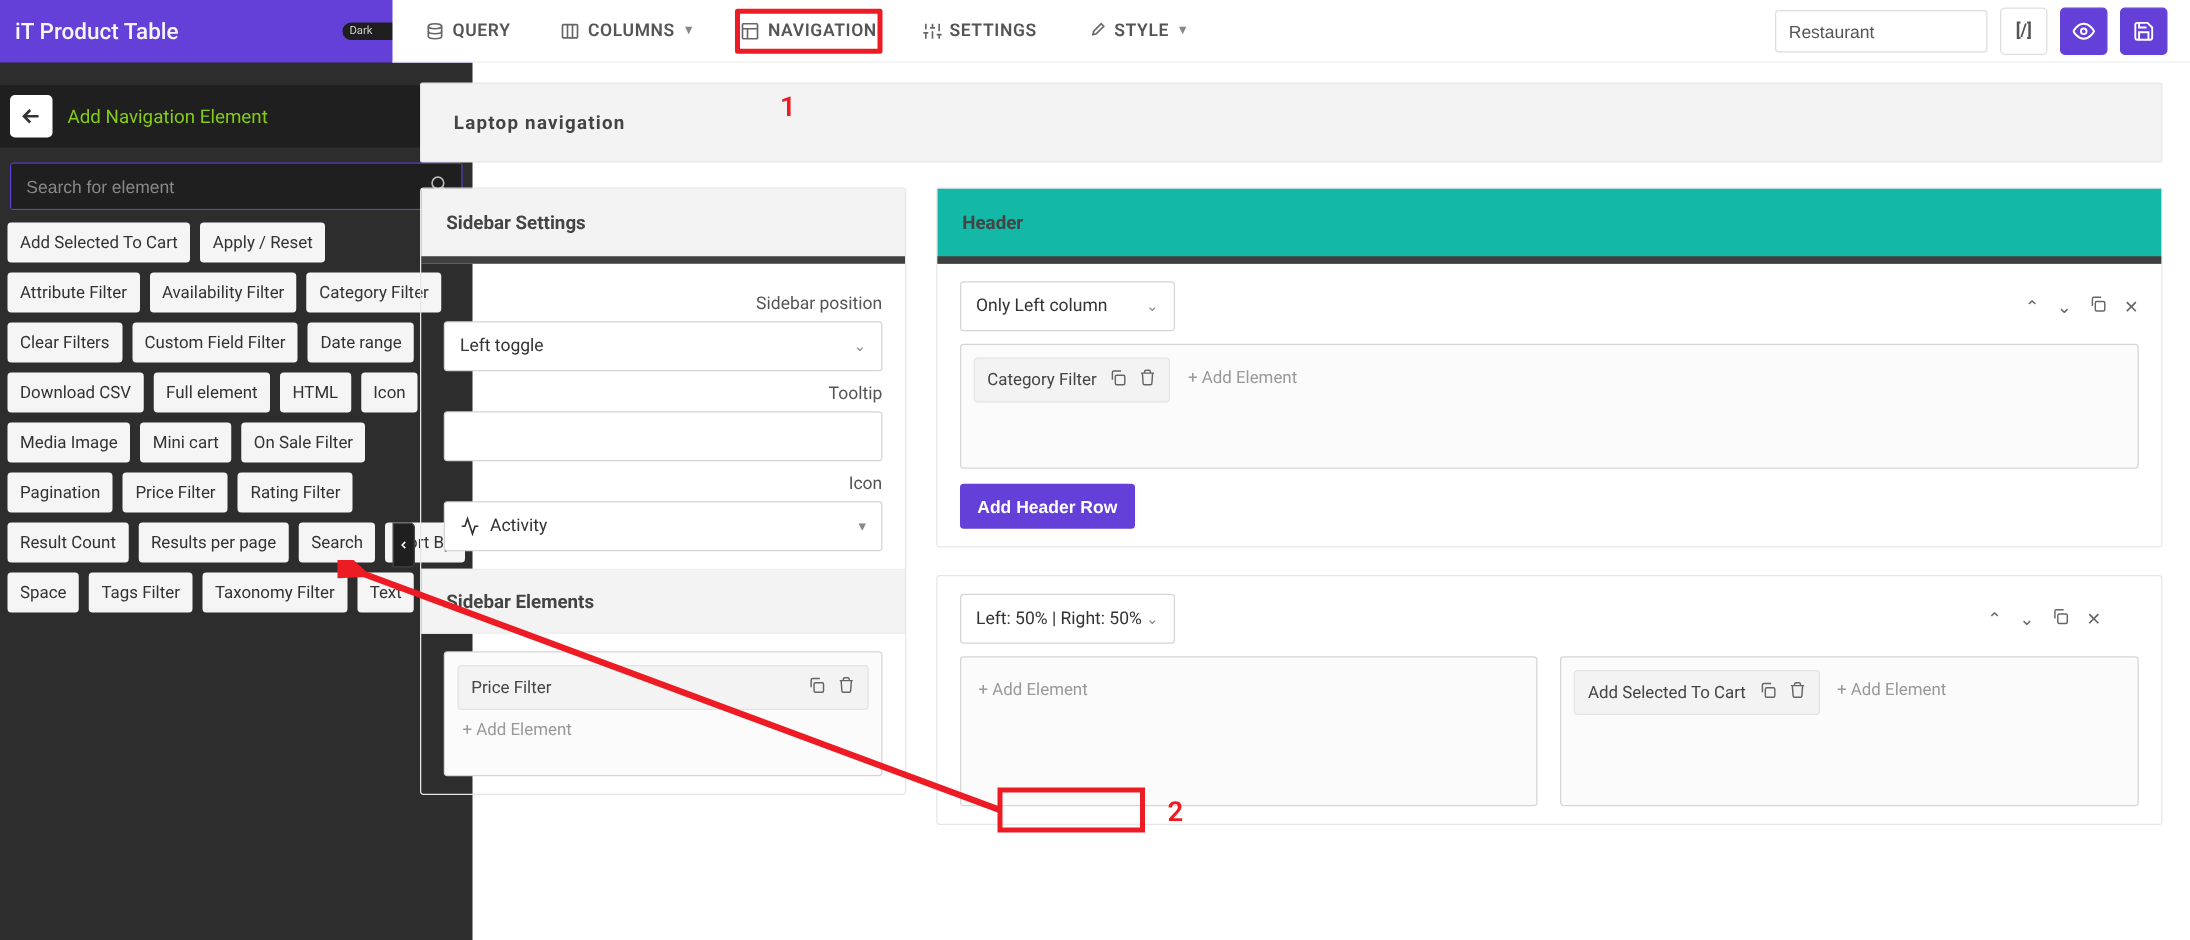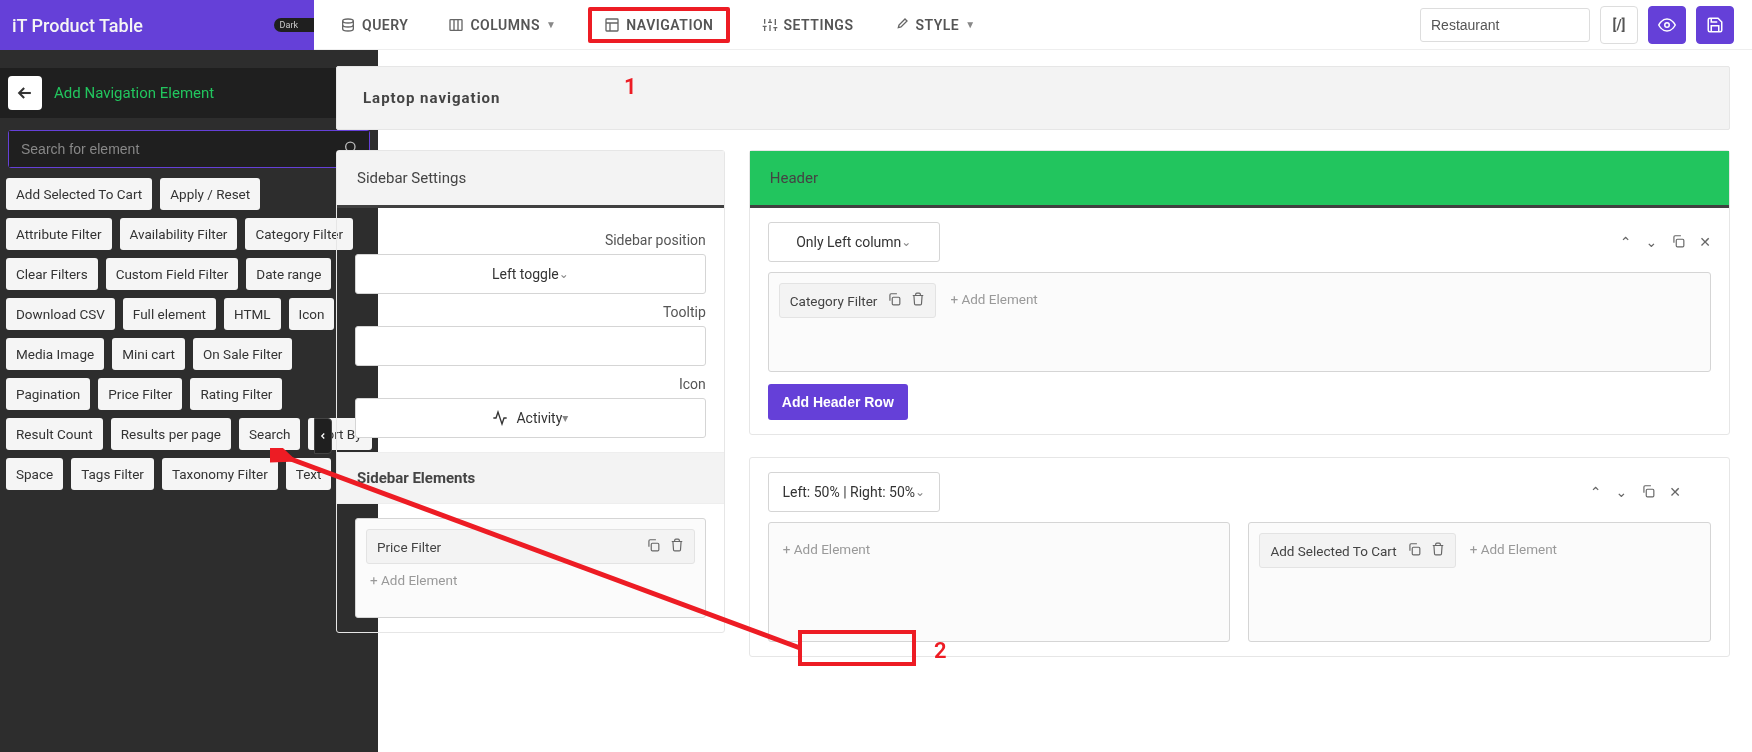--- a/index.html
+++ b/index.html
@@ -9,60 +9,60 @@
 .sidebar { position: absolute; left: 0; top: 0; width: 378px; height: 100%; background: #2d2d2d; }
 .sidebar-header { background: #6540d8; height: 50px; display: flex; align-items: center; justify-content: space-between; padding: 0 12px; }
 .sidebar-title { color: #f5f5f5; font-size: 18px; font-weight: 500; }
 .sidebar-header-right { display: flex; align-items: center; gap: 8px; }
 .dark-toggle { background: #1f1f1f; border-radius: 12px; padding: 2px 8px 2px 6px; display: flex; align-items: center; gap: 20px; font-size: 9px; color: #ccc; cursor: pointer; }
 .dark-toggle .knob { width: 10px; height: 10px; background: #fff; border-radius: 50%; order: 2; }
 .help-circle { width: 22px; height: 22px; color: #fff; cursor: pointer; }
 
 .sidebar-sub { background: #1f1f1f; height: 50px; display: flex; align-items: center; gap: 12px; padding: 0 8px; margin-top: 18px; }
 .back-btn { width: 34px; height: 34px; background: #fff; border-radius: 4px; display: flex; align-items: center; justify-content: center; cursor: pointer; }
-.sidebar-sub-title { color: #22c55e; font-size: 15px; }
+.sidebar-sub-title { color: #84cc16; font-size: 15px; }
 
 .search-wrap { margin: 12px 8px 0; position: relative; border: 1px solid #6540d8; border-radius: 3px; }
 .search-input { width: 100%; background: #1f1f1f; border: none; color: #ccc; padding: 10px 36px 10px 12px; font-size: 14px; outline: none; }
 .search-input::placeholder { color: #888; }
 .search-icon-wrap { position: absolute; right: 10px; top: 50%; transform: translateY(-50%); color: #bbb; }
 
 .chips { padding: 10px 6px; display: flex; flex-wrap: wrap; gap: 8px; }
 .chip { background: #f5f5f5; color: #333; border-radius: 3px; padding: 8px 10px; font-size: 13.5px; cursor: grab; }
 
 .collapse-handle { position: absolute; left: 314px; top: 418px; width: 18px; height: 36px; background: #1f1f1f; border: 1px solid #444; color: #fff; display: flex; align-items: center; justify-content: center; cursor: pointer; border-top-right-radius: 4px; border-bottom-right-radius: 4px; font-size: 12px; z-index: 5;}
 
 
 .topbar { position: absolute; left: 314px; top: 0; right: 0; height: 50px; display: flex; align-items: center; padding: 0 18px; border-bottom: 1px solid #eee; justify-content: space-between; background:#fff; z-index: 2;}
 .topbar-left { display: flex; align-items: center; gap: 24px; }
 .tab { display: flex; align-items: center; gap: 6px; color: #555; font-size: 14px; font-weight: 600; letter-spacing: 0.5px; cursor: pointer; padding: 6px 8px; }
 .tab .caret { font-size: 10px; color: #888; }
-.tab.active { border: 4px solid #ed1c24; border-radius: 2px; padding: 6px 12px; }
+.tab.active { border: 4px solid #ed1c24; border-radius: 2px; padding: 6px 0; }
 .tab-icon { color: #666; }
 .topbar-right { display: flex; align-items: center; gap: 10px; }
 .tenant-input { border: 1px solid #ddd; border-radius: 3px; padding: 8px 10px; width: 170px; font-size: 14px; color: #555; }
 .btn-sq { width: 38px; height: 38px; border: 1px solid #ddd; border-radius: 4px; display: flex; align-items: center; justify-content: center; cursor: pointer; font-weight: 700; color: #555; background: #fff; }
 .btn-sq.purple { background: #6540d8; border-color: #6540d8; color: #fff; }
 
 
 .main { position: absolute; left: 314px; top: 50px; right: 0; bottom: 0; overflow: auto; padding: 16px 22px; }
 .page-header { background: #f3f3f3; border: 1px solid #e6e6e6; border-radius: 2px; padding: 22px 26px; margin-bottom: 20px; }
 .page-header-title { font-weight: 700; color: #444; letter-spacing: 1px; font-size: 15px; }
 
 .cols { display: flex; gap: 24px; align-items: flex-start; }
 .card { border: 1px solid #e6e6e6; border-radius: 3px; }
-.card-head { background: #f3f3f3; padding: 18px 20px; font-weight: 400; color: #444; font-size: 15px; border-bottom: 3px solid #404040; }
-.card-head.light { background: #22c55e; }
+.card-head { background: #f3f3f3; padding: 18px 20px; font-weight: 700; color: #444; font-size: 15px; border-bottom: 6px solid #404040; }
+.card-head.light { background: #14b8a6; }
 .card-body { padding: 14px 18px; }
 
 .left-col { width: 408px; }
 .right-col { flex: 1; }
 
 .form-label { font-size: 14px; color: #555; margin: 10px 0 6px; display: block; text-align: right; }
-.form-select, .form-input { width: 100%; border: 1px solid #d5d5d5; border-radius: 3px; padding: 10px 12px; font-size: 14px; color: #333; background: #fff; height: 40px; display:flex; align-items:center; justify-content:center; cursor:pointer;}
+.form-select, .form-input { width: 100%; border: 1px solid #d5d5d5; border-radius: 3px; padding: 10px 12px; font-size: 14px; color: #333; background: #fff; height: 40px; display:flex; align-items:center; justify-content:space-between; cursor:pointer;}
 .form-select .caret { color: #888; font-size: 12px; }
 .icon-select-prefix { margin-right: 8px; }
 
 .card-section-head { background: #f3f3f3; padding: 16px 20px; font-weight: 700; color: #444; font-size: 15px; border-top: 1px solid #eee; border-bottom: 1px solid #eee; }
 
 .dropzone { border: 1px solid #d5d5d5; border-radius: 3px; padding: 10px; min-height: 100px; background: #fbfbfb; }
 .dropzone-row { display: flex; gap: 10px; align-items:flex-start;}
 .elem-chip { background: #f3f3f3; border: 1px solid #e3e3e3; border-radius: 3px; padding: 8px 10px; display: flex; align-items: center; gap: 10px; font-size: 13.5px; color: #444; width:fit-content;}
 .elem-chip .mini-icon { color: #666; cursor: pointer; }
 .add-element { color: #999; font-size: 13.5px; padding: 8px 4px; cursor: pointer; }

